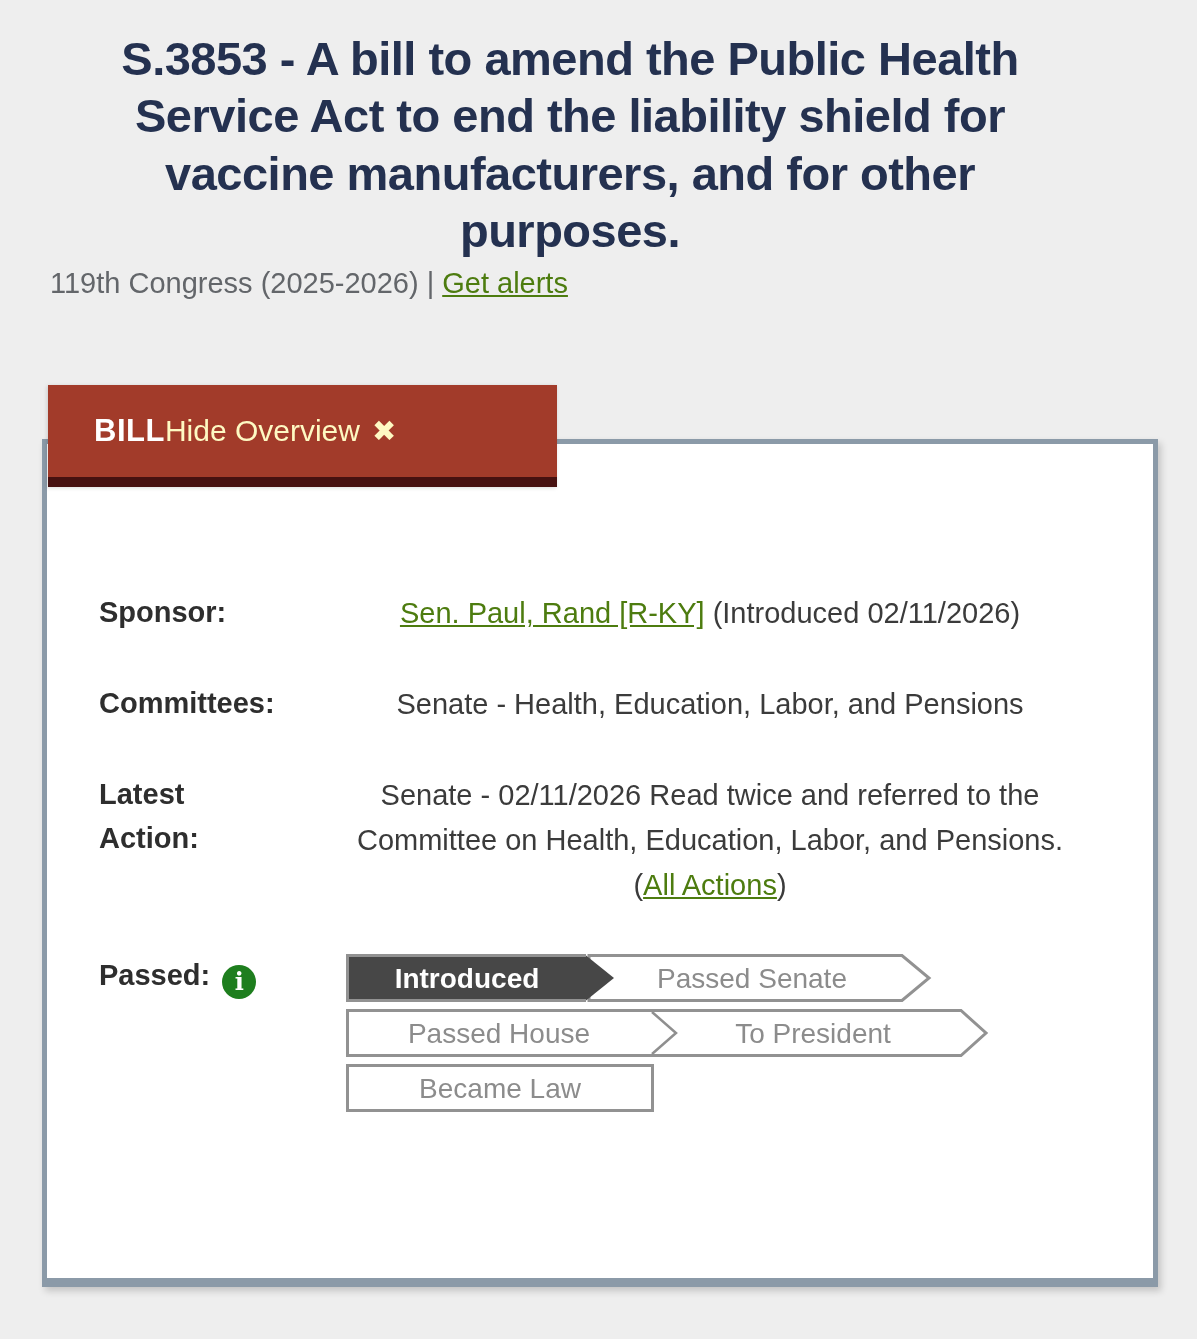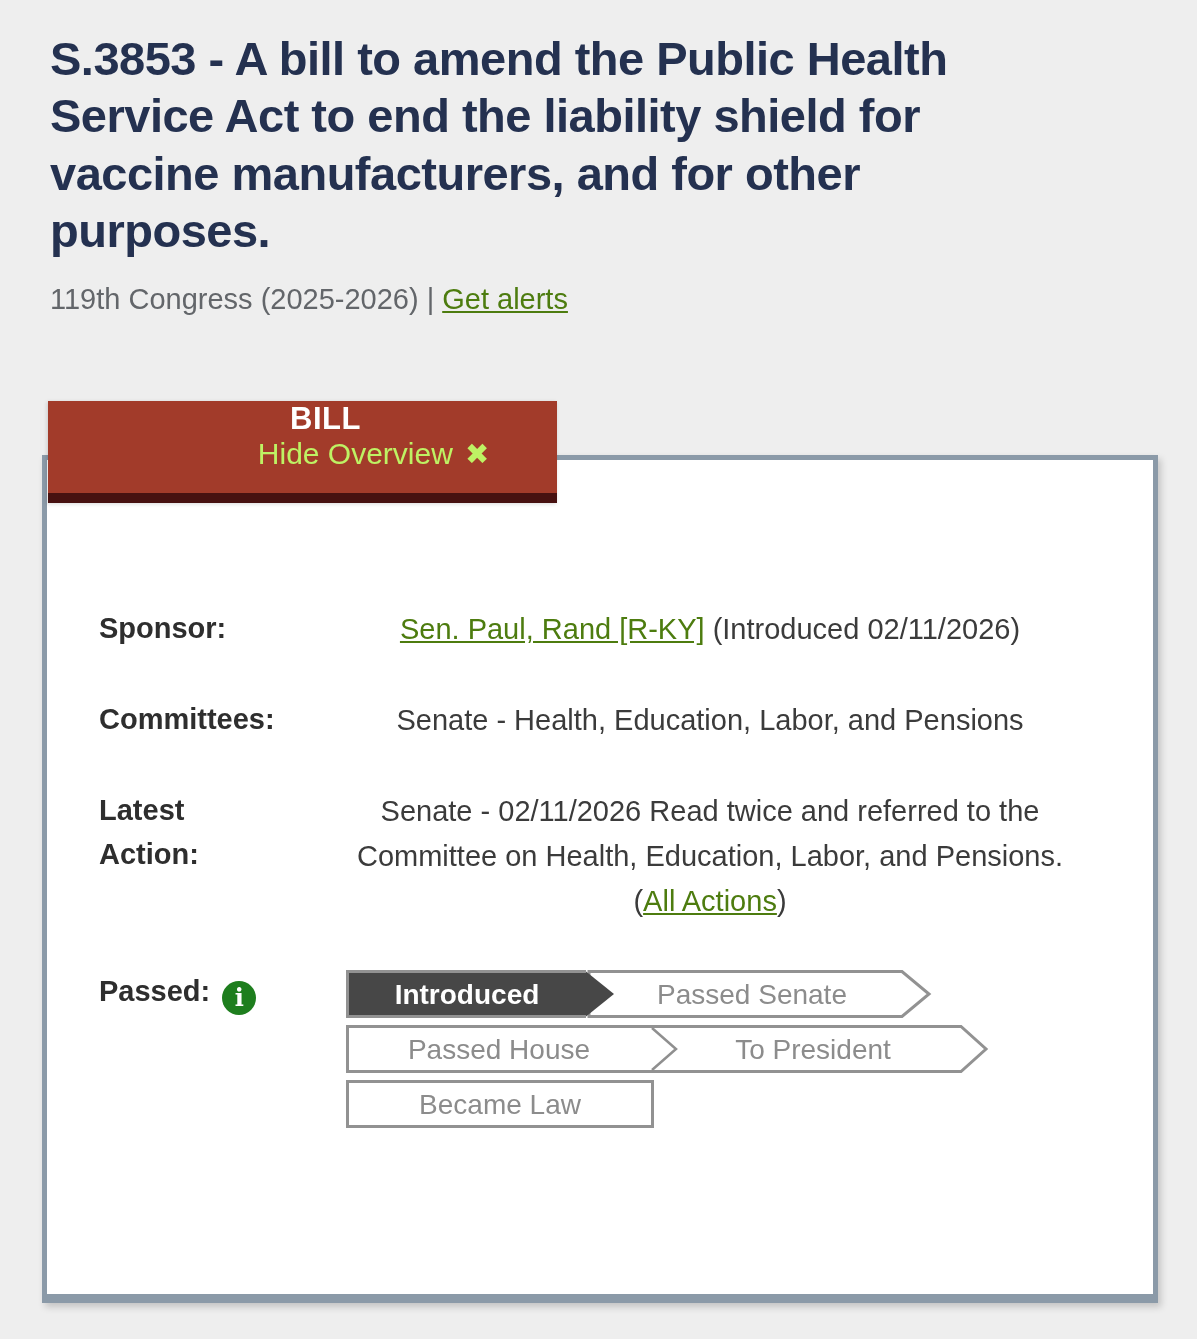--- a/index.html
+++ b/index.html
@@ -13,21 +13,22 @@
   }
   .page { padding:30px 39px 0 50px; }
 
   .page-title {
     font-size:47px;
     line-height:1.22;
     font-weight:700;
     color:#243150;
     letter-spacing:-0.5px;
     max-width:1040px;
-    margin-bottom:24px;
+    margin-bottom:8px;
+    text-align:center;
   }
   .subtitle {
     font-size:29px;
     color:#63666a;
   }
   .subtitle .sep { margin:0 8px; }
   a, .link {
     color:#4d7c0f;
     text-decoration:underline;
     cursor:pointer;
@@ -48,31 +49,29 @@
     top:-59px;
     left:1px;
     width:509px;
     height:102px;
     background:#a23b2a;
     border-bottom:10px solid #471110;
     display:flex;
     align-items:center;
     padding-left:46px;
     box-shadow:-1px 1px 4px rgba(0,0,0,0.15);
-    flex-direction:column;
   }
   .bill-tab .tab-label {
     color:#ffffff;
     font-size:31px;
     font-weight:700;
     letter-spacing:0.5px;
   }
   .hide-overview {
-    margin-left:96px;
-    color:#bef264;
+    color:#fef9c3;
     font-size:30px;
     text-decoration:none;
     display:flex;
     align-items:flex-end;
     cursor:pointer;
   }
   .hide-overview .close-x {
     font-weight:700;
     margin-left:12px;
     font-size:29px;

